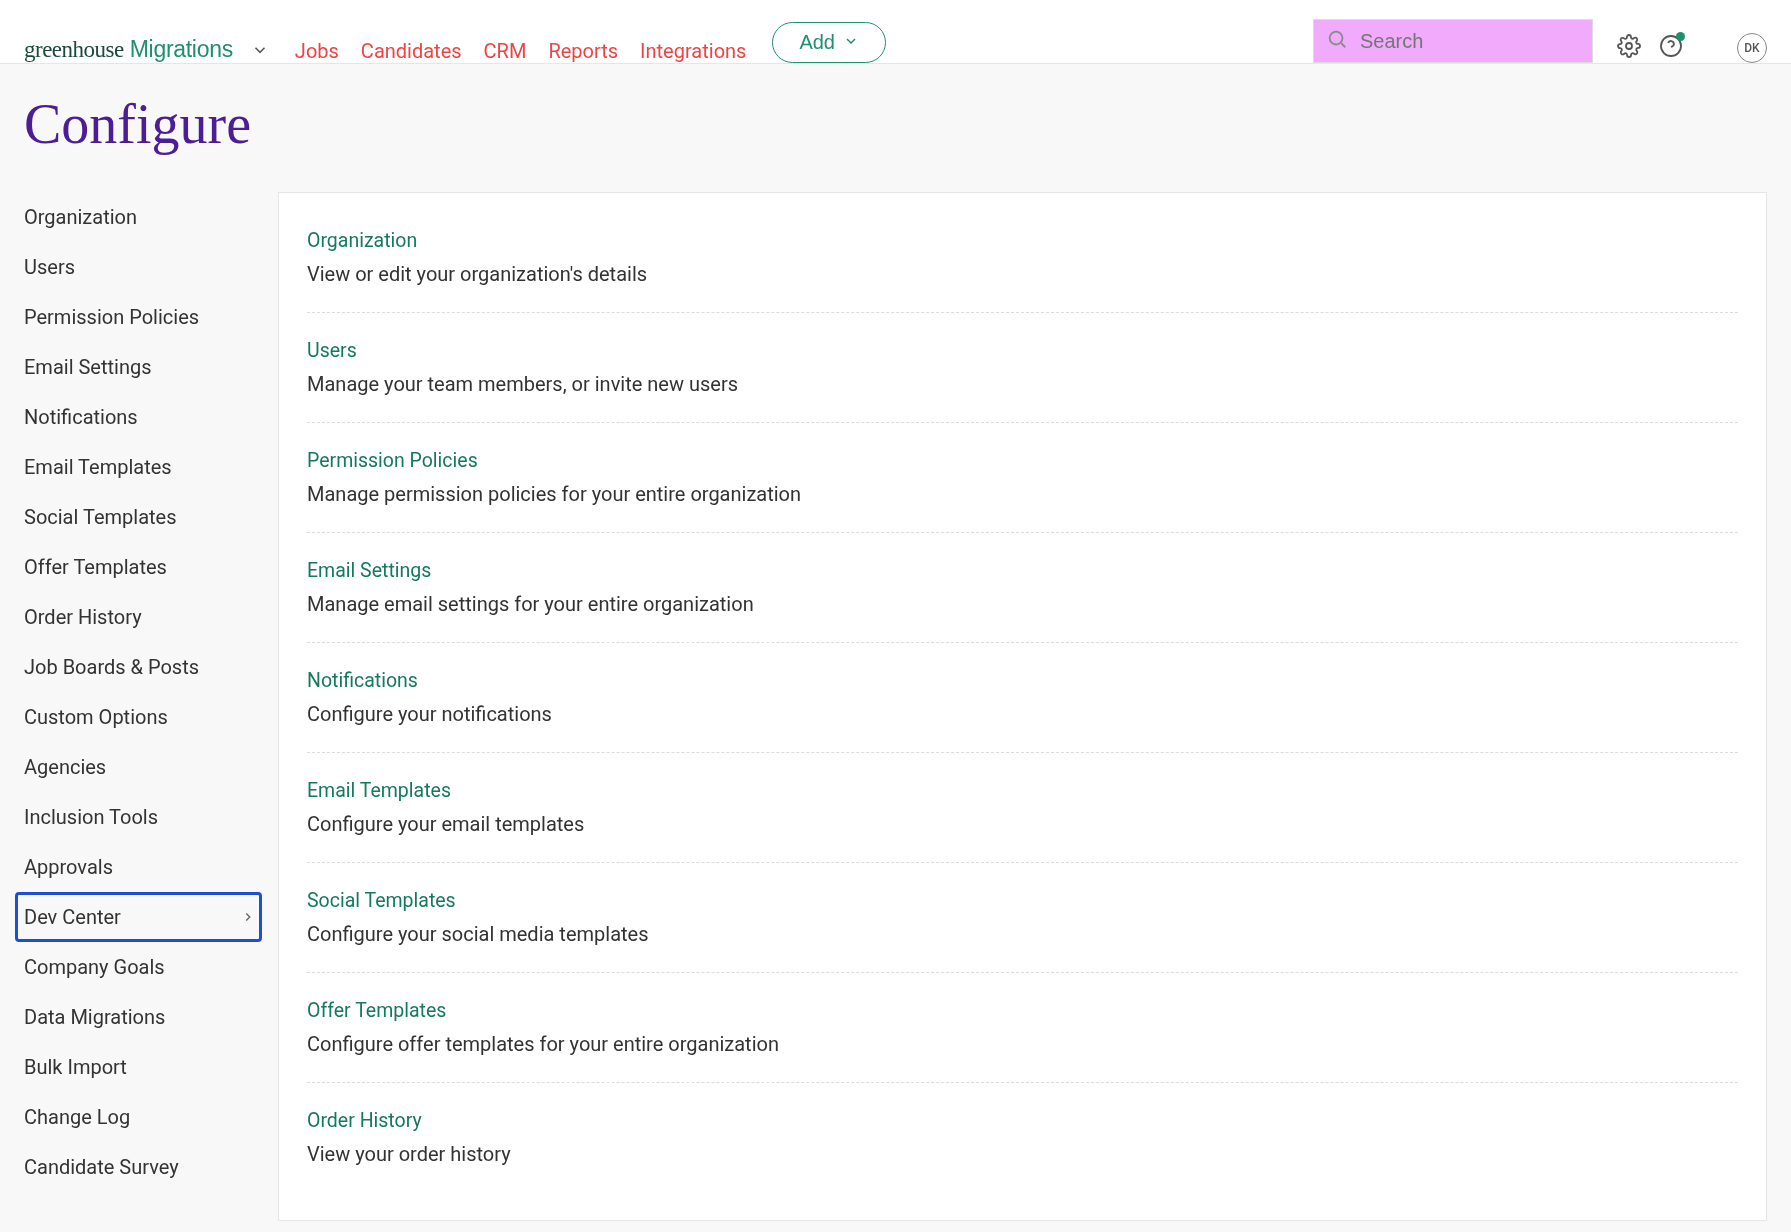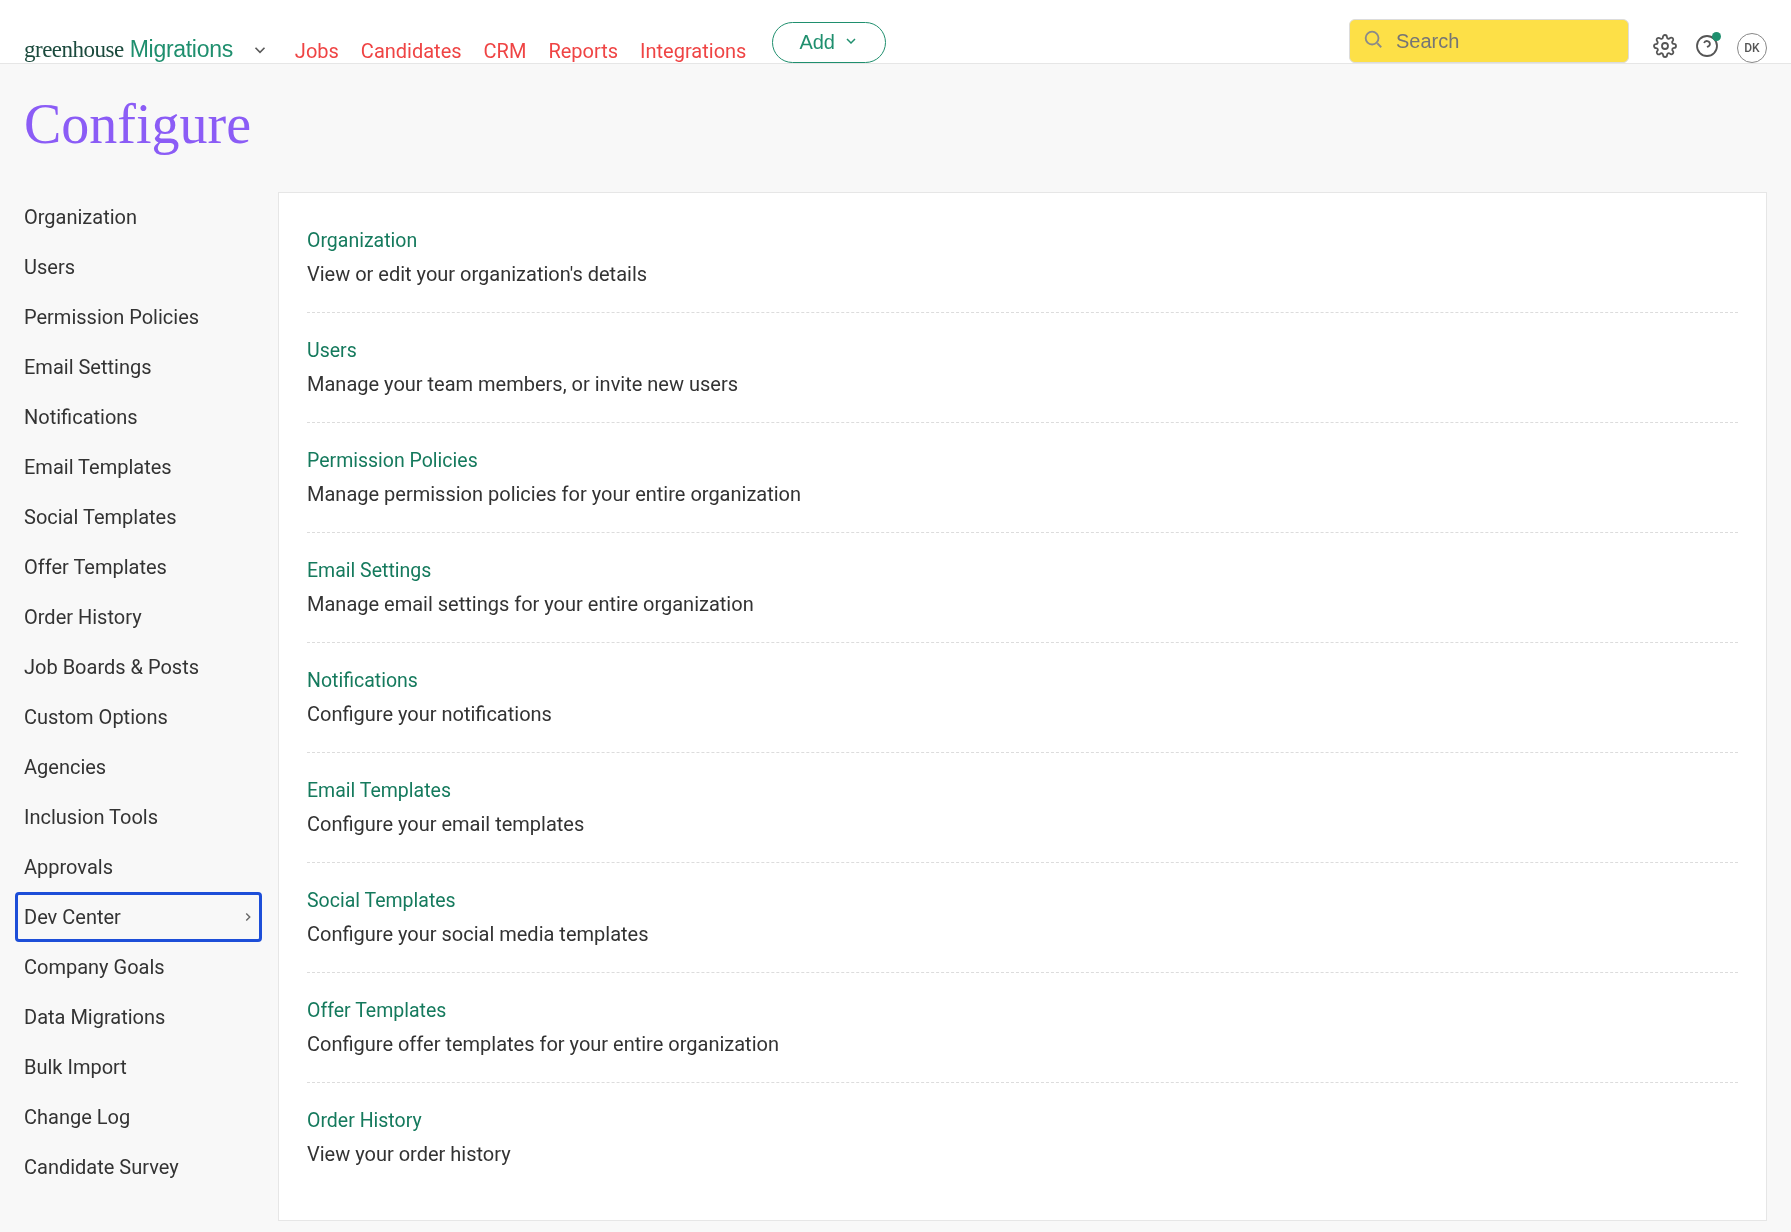--- a/index.html
+++ b/index.html
@@ -46,51 +46,51 @@
     display: flex;
     align-items: center;
     gap: 8px;
     cursor: pointer;
   }
   .topbar-spacer { flex: 1; }
   .search-wrap {
     display: flex;
     align-items: center;
     border: 1px solid #dcdcdc;
-    border-radius: 6px;
+    border-radius: 0;
     padding: 6px 12px;
     width: 280px;
     height: 44px;
-    background: #fde047;
+    background: #f0abfc;
   }
   .search-wrap input {
     border: none;
     outline: none;
     font-size: 20px;
     color: #666;
     width: 100%;
     background: transparent;
   }
   .search-wrap svg { color: #8a8a8a; margin-right: 12px; flex-shrink:0;}
   .top-icons { display: flex; align-items: center; gap: 18px; margin-left: 24px; }
   .icon-btn { color: #555; cursor: pointer; position: relative; }
   .help-dot {
     position: absolute; top: -2px; right: -2px;
     width: 9px; height: 9px; background: #1f8f6e; border-radius: 50%;
   }
   .avatar {
     width: 30px; height: 30px; border: 1.5px solid #888; border-radius: 50%;
     display: flex; align-items: center; justify-content: center;
-    font-size: 12px; color: #555; font-weight: 500;
+    font-size: 12px; color: #555; font-weight: 500; margin-left: 36px;
   }
 
   .page-title {
     font-family: Georgia, "Times New Roman", serif;
     font-size: 56px;
-    color: #8b5cf6;
+    color: #4c1d95;
     padding: 28px 24px 36px 24px;
     font-weight: 400;
   }
 
   .layout {
     display: flex;
     padding: 0 24px 40px 24px;
     gap: 0;
   }
   .sidebar {

